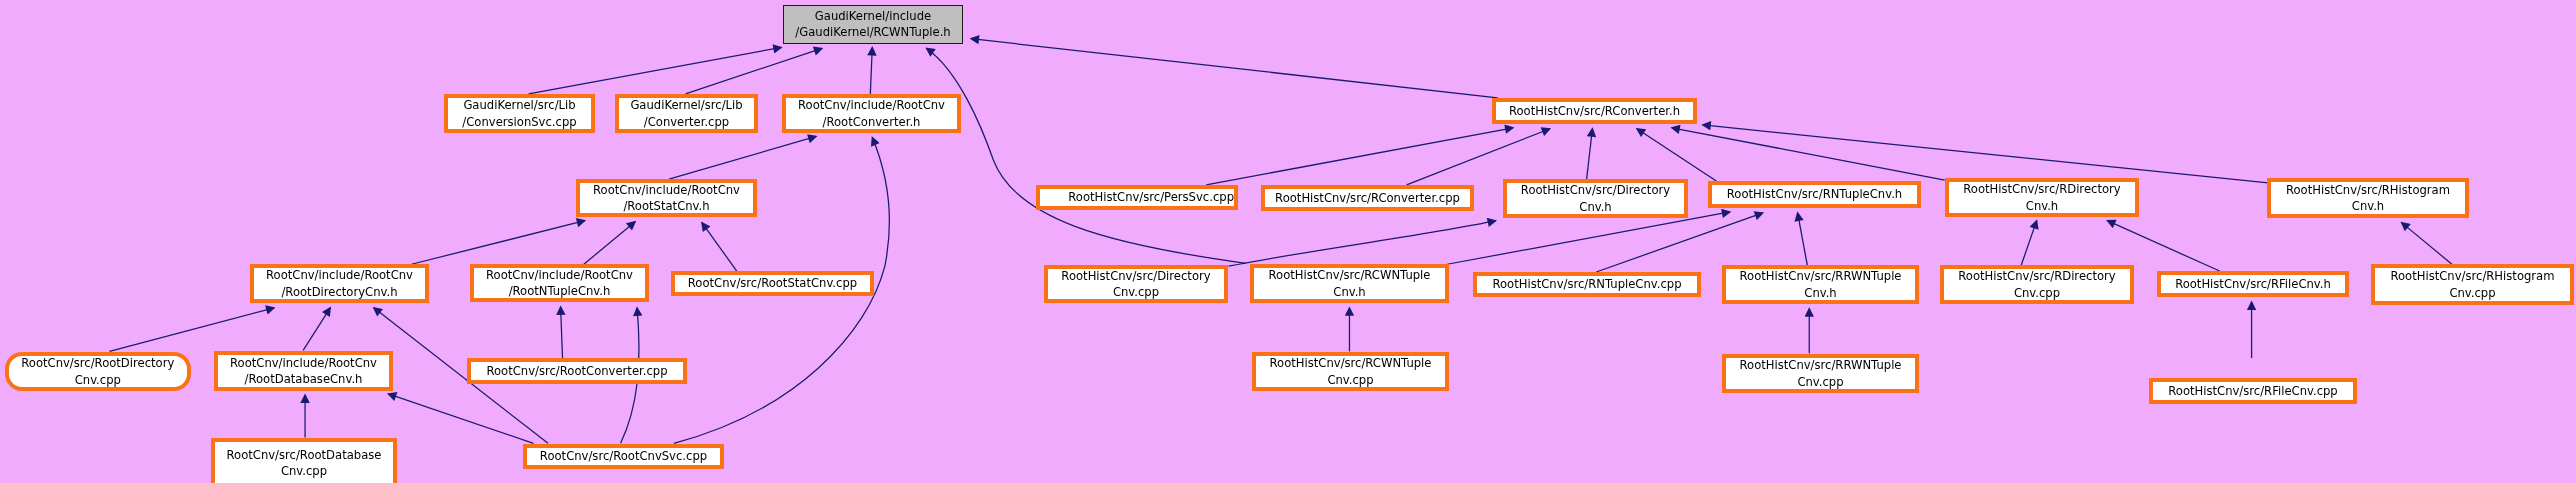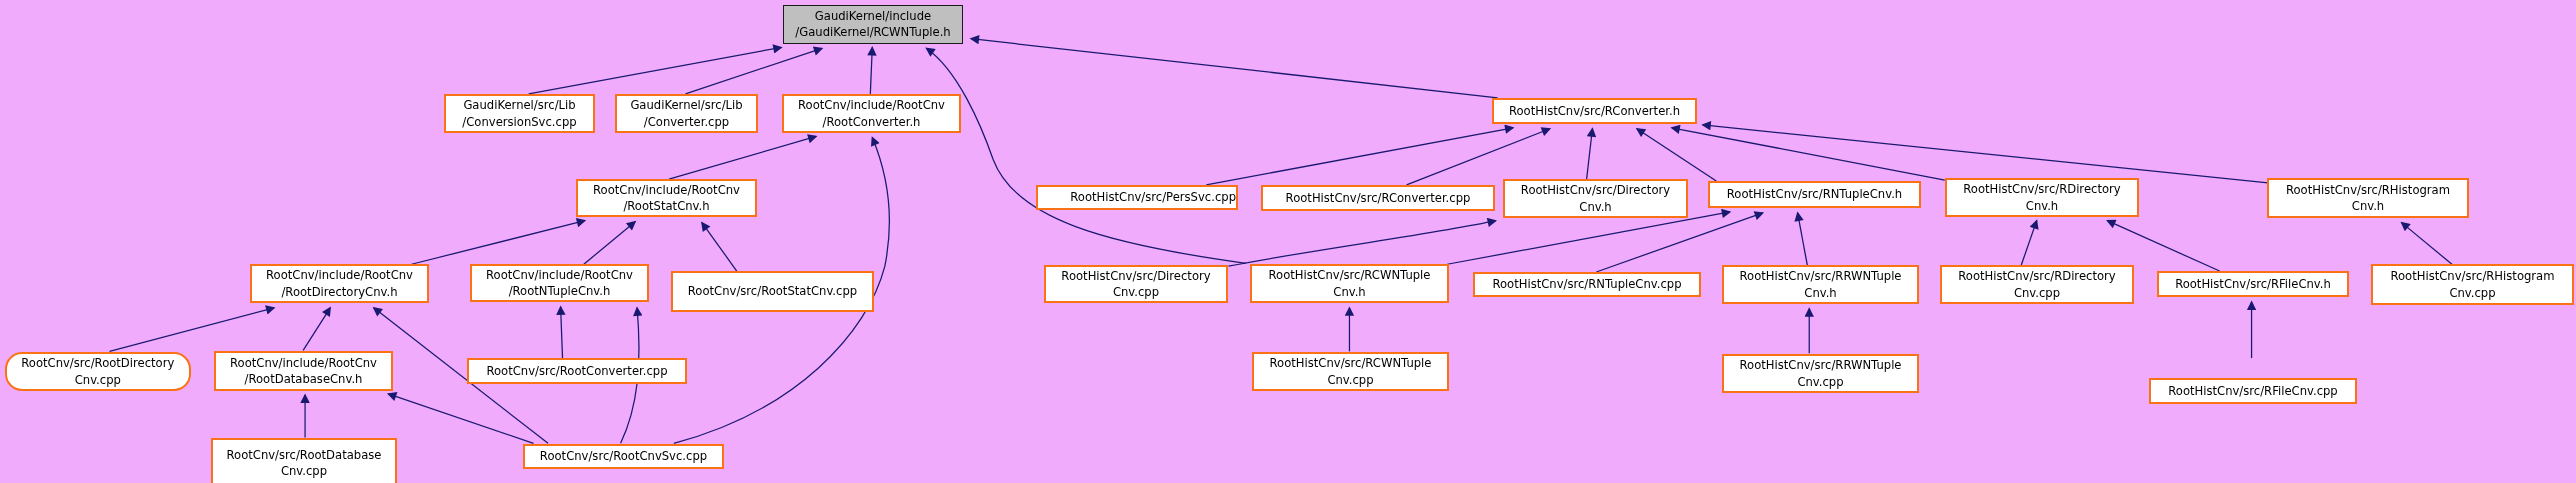--- a/index.html
+++ b/index.html
@@ -19,21 +19,21 @@
     position: absolute;
     left: 0;
     top: 0;
     width: 2576px;
     height: 483px;
   }
   .node {
     position: absolute;
     box-sizing: border-box;
     background: #ffffff;
-    border: 2px solid #f97316;
+    border: 4px solid #f97316;
     color: #000000;
     font-size: 11.6px;
     line-height: 16.5px;
     text-align: center;
     display: flex;
     flex-direction: column;
     justify-content: center;
     white-space: nowrap;
     cursor: pointer;
   }
@@ -115,21 +115,21 @@
       <div class="node" style="left: 1492px; top: 98px; width: 205px; height: 26px;">
         <span class="ln">RootHistCnv/src/RConverter.h</span>
       </div>
       <div class="node" style="left: 576px; top: 179px; width: 181px; height: 38px;">
         <span class="ln">RootCnv/include/RootCnv</span>
         <span class="ln">/RootStatCnv.h</span>
       </div>
       <div class="node" style="left: 1036px; top: 185px; width: 202px; height: 25px; align-items: flex-end;">
         <span class="ln">RootHistCnv/src/PersSvc.cpp</span>
       </div>
-      <div class="node" style="left: 1261px; top: 185px; width: 234px; height: 26px;">
+      <div class="node" style="left: 1261px; top: 185px; width: 213px; height: 26px;">
         <span class="ln">RootHistCnv/src/RConverter.cpp</span>
       </div>
       <div class="node" style="left: 1503px; top: 179px; width: 185px; height: 39px;">
         <span class="ln">RootHistCnv/src/Directory</span>
         <span class="ln">Cnv.h</span>
       </div>
       <div class="node" style="left: 1708px; top: 181px; width: 213px; height: 27px; align-items: center;">
         <span class="ln">RootHistCnv/src/RNTupleCnv.h</span>
       </div>
       <div class="node" style="left: 1945px; top: 178px; width: 194px; height: 39px;">
@@ -141,21 +141,21 @@
         <span class="ln">Cnv.h</span>
       </div>
       <div class="node" style="left: 250px; top: 264px; width: 179px; height: 39px;">
         <span class="ln">RootCnv/include/RootCnv</span>
         <span class="ln">/RootDirectoryCnv.h</span>
       </div>
       <div class="node" style="left: 470px; top: 264px; width: 179px; height: 38px;">
         <span class="ln">RootCnv/include/RootCnv</span>
         <span class="ln">/RootNTupleCnv.h</span>
       </div>
-      <div class="node" style="left: 671px; top: 271px; width: 203px; height: 41px;">
+      <div class="node" style="left: 671px; top: 271px; width: 203px; height: 25px;">
         <span class="ln">RootCnv/src/RootStatCnv.cpp</span>
       </div>
       <div class="node" style="left: 1044px; top: 265px; width: 184px; height: 38px;">
         <span class="ln">RootHistCnv/src/Directory</span>
         <span class="ln">Cnv.cpp</span>
       </div>
       <div class="node" style="left: 1250px; top: 264px; width: 199px; height: 39px;">
         <span class="ln">RootHistCnv/src/RCWNTuple</span>
         <span class="ln">Cnv.h</span>
       </div>

